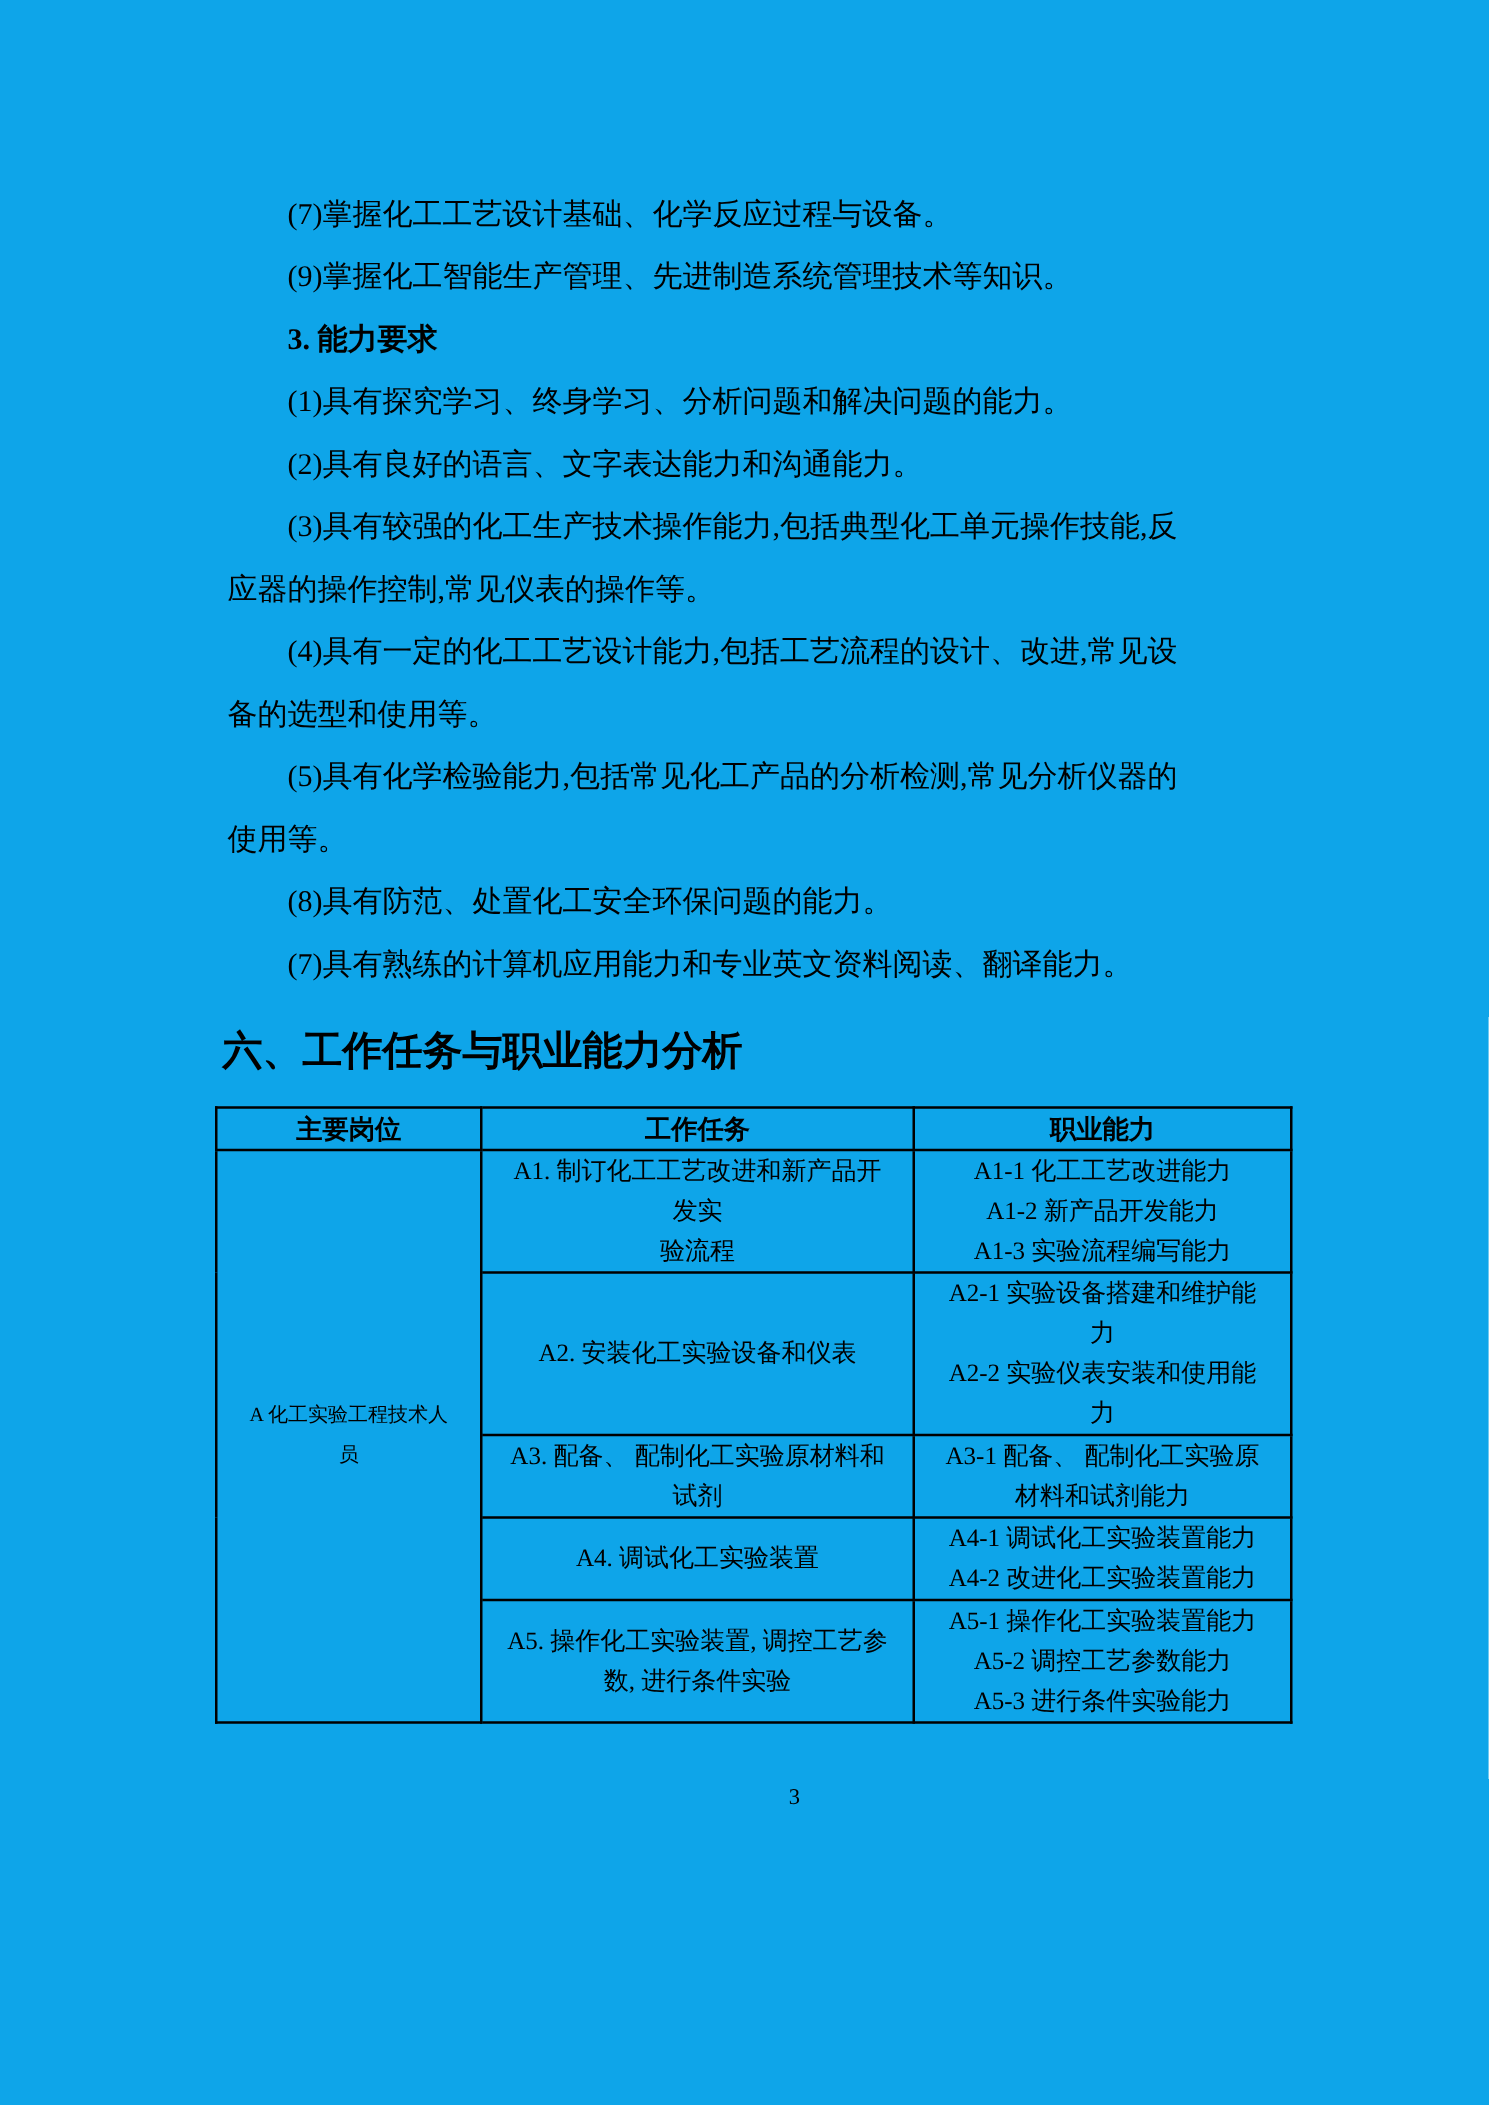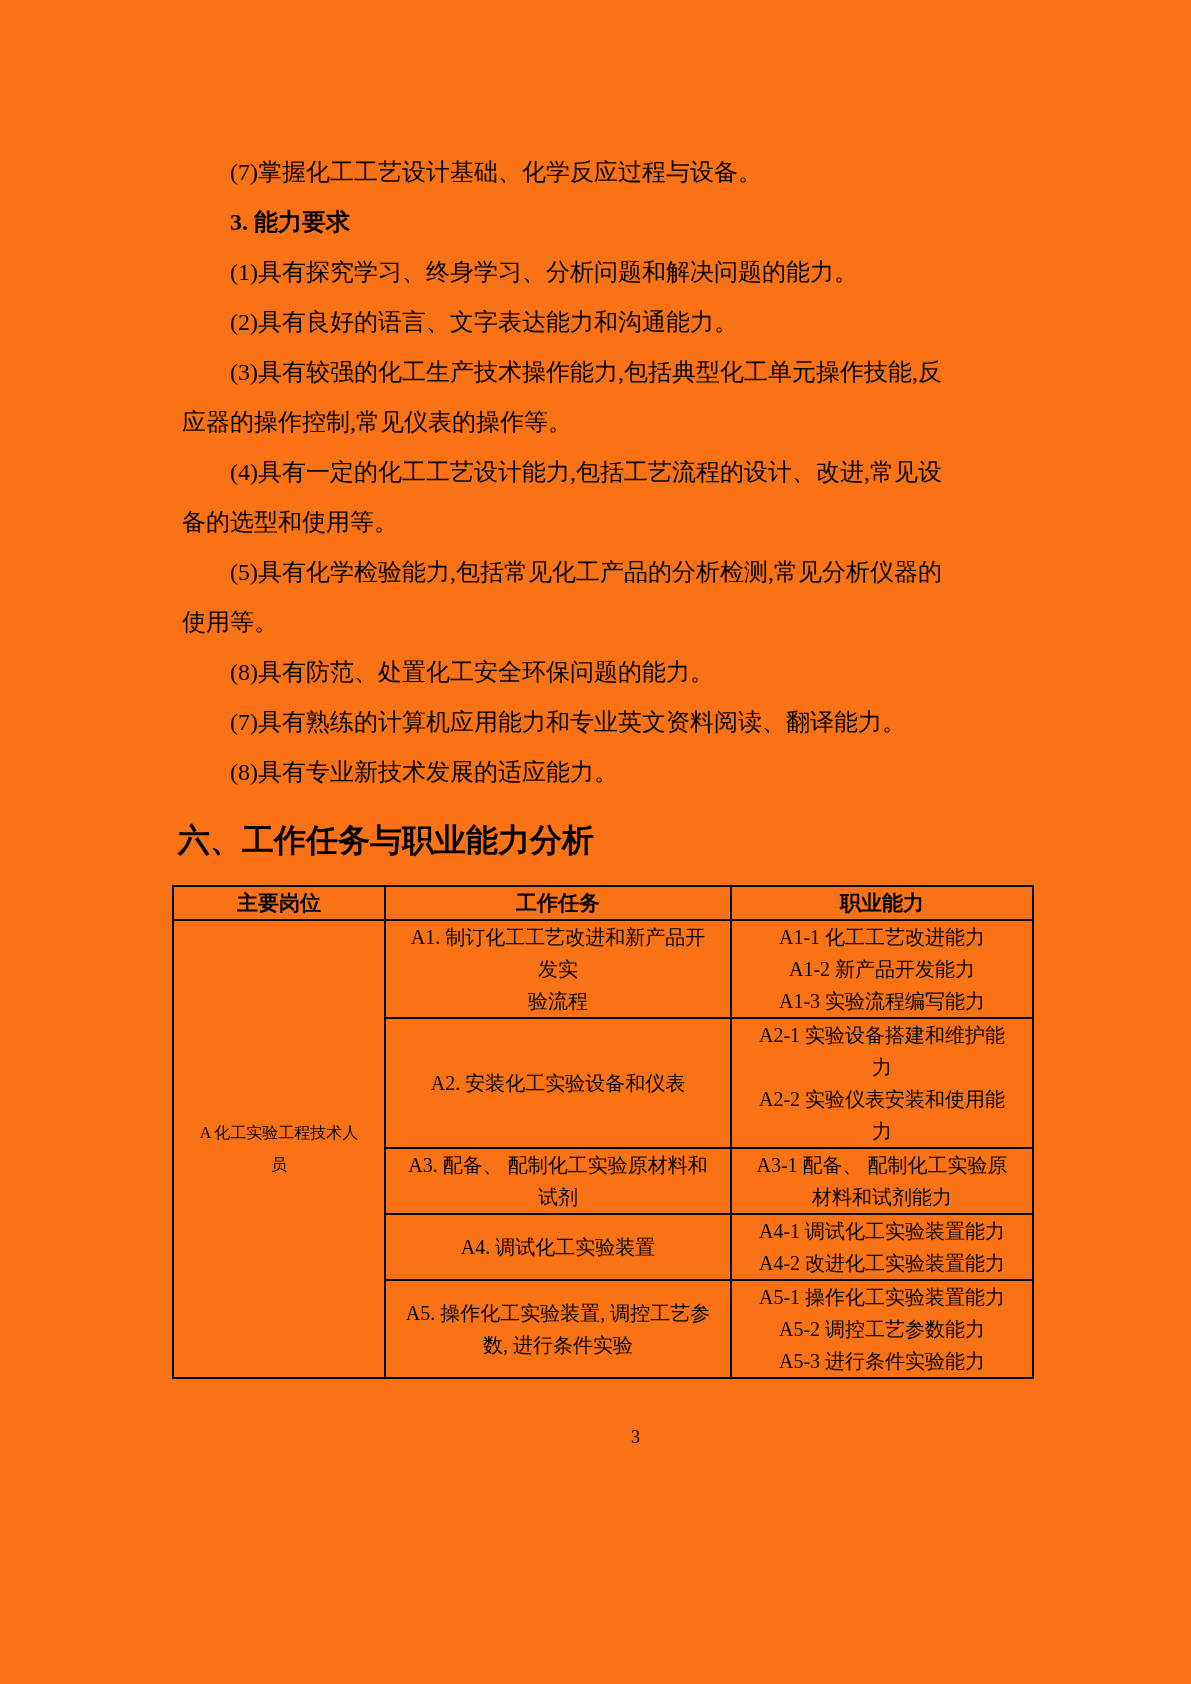--- a/index.html
+++ b/index.html
@@ -1,20 +1,20 @@
 <!DOCTYPE html>
 <html><head>
 <meta charset="utf-8">
 <style>
   html, body { margin: 0; padding: 0; background: #ffffff; }
   .page {
     position: relative;
     width: 1191px;
     height: 1684px;
-    background: #f97316;
+    background: #0ea5e9;
     box-sizing: border-box;
     padding: 147px 92px 0 172px;
     font-family: "Liberation Serif", "DejaVu Serif", serif;
     color: #000000;
     overflow: hidden;
   }
   .body-text { margin-left: 10px; width: 841px; }
   p.para {
     margin: 0;
     font-size: 24px;
@@ -62,32 +62,32 @@
     line-height: 24px;
   }
 </style>
 </head>
 <body>
 
 <div class="page">
 
   <div class="body-text">
     <p class="para">(7)掌握化工工艺设计基础、化学反应过程与设备。</p>
+    <p class="para">(9)掌握化工智能生产管理、先进制造系统管理技术等知识。</p>
     <p class="para subheading">3. 能力要求</p>
     <p class="para">(1)具有探究学习、终身学习、分析问题和解决问题的能力。</p>
     <p class="para">(2)具有良好的语言、文字表达能力和沟通能力。</p>
     <p class="para">(3)具有较强的化工生产技术操作能力,包括典型化工单元操作技能,反
 应器的操作控制,常见仪表的操作等。</p>
     <p class="para">(4)具有一定的化工工艺设计能力,包括工艺流程的设计、改进,常见设
 备的选型和使用等。</p>
     <p class="para">(5)具有化学检验能力,包括常见化工产品的分析检测,常见分析仪器的
 使用等。</p>
     <p class="para">(8)具有防范、处置化工安全环保问题的能力。</p>
     <p class="para">(7)具有熟练的计算机应用能力和专业英文资料阅读、翻译能力。</p>
-    <p class="para">(8)具有专业新技术发展的适应能力。</p>
   </div>
 
   <h1 class="section-heading">六、工作任务与职业能力分析</h1>
 
   <table class="task-table">
     <colgroup>
       <col style="width:212px">
       <col style="width:346px">
       <col style="width:302px">
     </colgroup>

